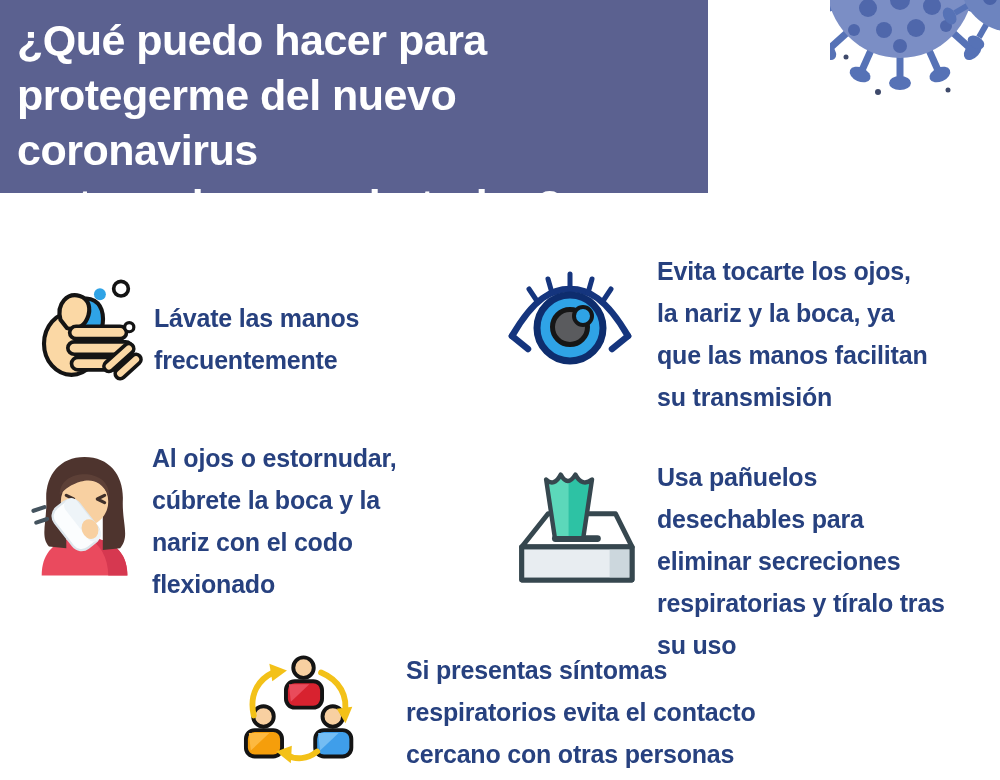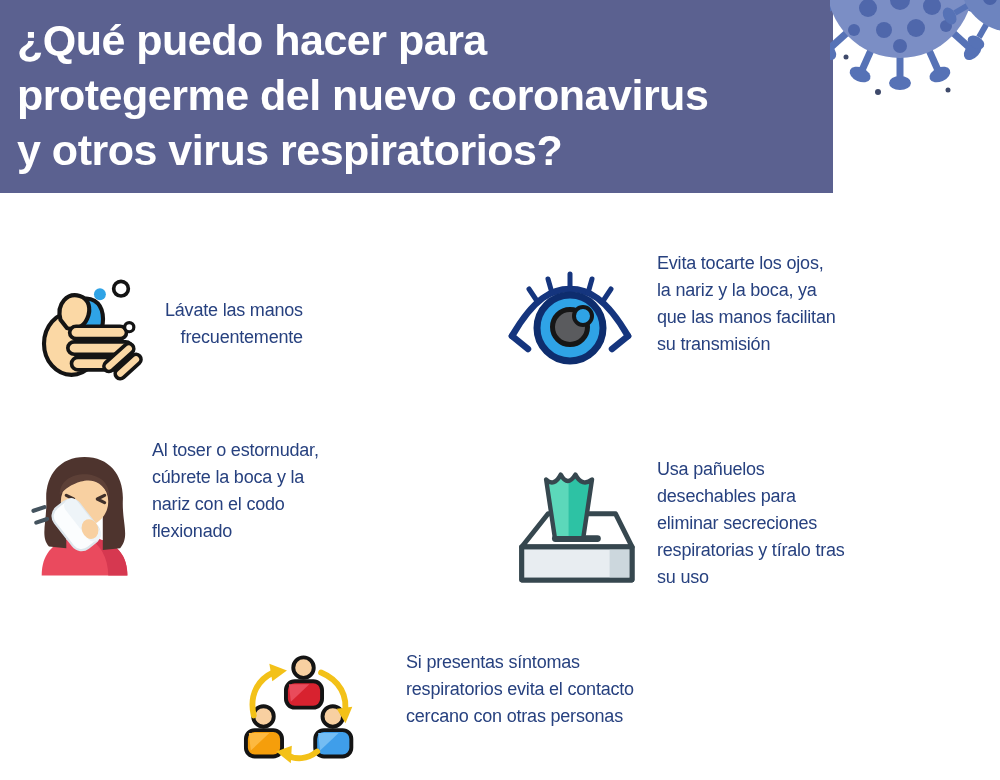--- a/index.html
+++ b/index.html
@@ -1,34 +1,34 @@
 <!DOCTYPE html>
 <html><head>
 <meta charset="utf-8">
 <style>
   html,body{margin:0;padding:0;}
   body{
     width:1000px;height:780px;position:relative;background:#ffffff;
     font-family:"Liberation Sans","DejaVu Sans",sans-serif;overflow:hidden;
   }
   .banner{
-    position:absolute;left:0;top:0;width:833px;height:193px;
+    position:absolute;left:0;top:0;width:708px;height:193px;
     background:#5b6190;box-sizing:border-box;padding:13px 0 4px 17px;
   }
   .banner-title{
     color:#ffffff;font-size:43px;font-weight:bold;line-height:55px;
     white-space:pre-line;letter-spacing:-0.5px;margin:0;
   }
   .virus-wrap{position:absolute;left:830px;top:0;width:170px;height:135px;}
   .item-icon{position:absolute;}
   .item-text{
-    position:absolute;color:#27417f;font-weight:normal;font-size:18px;
-    line-height:27px;white-space:pre-line;letter-spacing:-0.2px;
-  }
-  .t1{left:165px;top:297px;text-align:right;}
+    position:absolute;color:#27417f;font-weight:bold;font-size:25px;
+    line-height:42px;white-space:pre-line;letter-spacing:-0.2px;
+  }
+  .t1{left:154px;top:297px;}
   .t2{left:657px;top:250px;}
   .t3{left:152px;top:437px;}
   .t4{left:657px;top:456px;}
   .t5{left:406px;top:649px;}
   .i1{left:33px;top:274px;width:110px;height:110px;}
   .i2{left:504px;top:262px;width:132px;height:112px;}
   .i3{left:28px;top:452px;width:114px;height:124px;}
   .i4{left:506px;top:458px;width:132px;height:127px;}
   .i5{left:243px;top:653px;width:122px;height:122px;}
   svg{display:block;}
@@ -190,21 +190,21 @@
       <rect x="36" y="52" width="34" height="56" rx="12" fill="#fbfdfe" stroke="#dde6ec" stroke-width="2.5"></rect>
       <rect x="54" y="52" width="16" height="56" rx="8" fill="#eef4f8"></rect>
     </g>
     <ellipse cx="68" cy="84" rx="9" ry="11" fill="#f8d0a1" transform="rotate(-20 68 84)"></ellipse>
     <g stroke="#44535e" stroke-width="4.5" stroke-linecap="round">
       <line x1="6" y1="64" x2="18" y2="60"></line>
         <line x1="9" y1="77" x2="21" y2="73"></line>
     </g>
   </svg>
 </div>
-<div class="item-text t3">Al toser o estornudar,
+<div class="item-text t3">Al ojos o estornudar,
 cúbrete la boca y la
 nariz con el codo
 flexionado</div>
 
 <div class="item-icon i4">
   <svg width="132" height="127" viewBox="0 0 135 130">
     <path d="M43,57 L112,57 L129,91 L16,91 Z" fill="#ffffff" stroke="#36474f" stroke-width="5" stroke-linejoin="round"></path>
     <rect x="47" y="79" width="50" height="7" rx="3.5" fill="#36474f"></rect>
     <path d="M50,82 L41,22 Q49,30 56,17 Q63,30 71,17 Q78,30 88,22 L79,82 Z" fill="#5cd8ba"></path>
     <path d="M64,24 Q67,28 71,17 Q78,30 88,22 L79,82 L64,82 Z" fill="#2dc2a4"></path>

